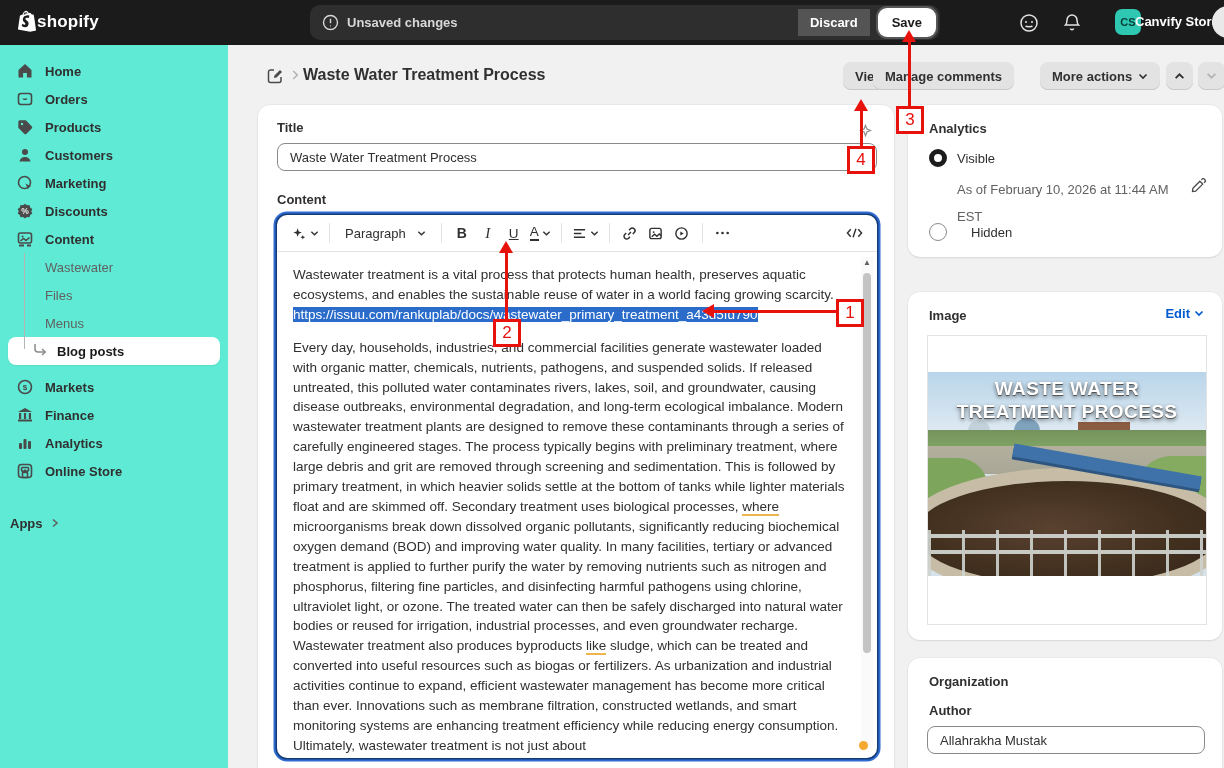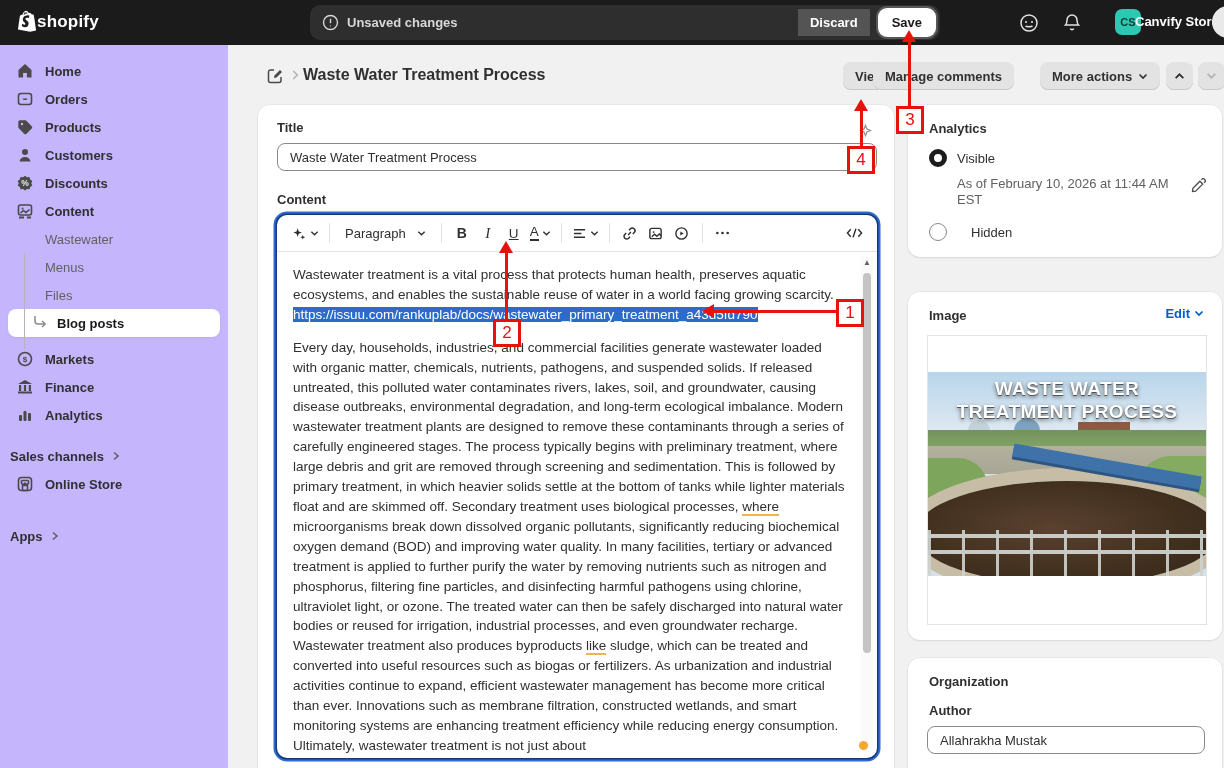--- a/index.html
+++ b/index.html
@@ -21,21 +21,21 @@
     box-shadow:0 0 0 2px #fff3; }
   .tb-ic { position:absolute; top:12px; width:22px; height:22px; color:#e3e3e3; }
   .avatar { position:absolute; left:1101px; top:9px; width:26px; height:26px; background:#2ec7b2;
     border-radius:7px; color:#073f37; font-size:11px; font-weight:700; display:flex;
     align-items:center; justify-content:center;margin-left:14px; }
   .storename { position:absolute; left:1135px; top:14px; color:#fff; font-size:13px; font-weight:700; }
   .edgecircle { position:absolute; left:1212px; top:6px; width:32px; height:32px; border-radius:50%;
     background:#e9e9e9; }
 
   
-  .nav { position:absolute; left:0; top:45px; width:228px; height:723px; background:#c4b5fd; padding-top:12px; z-index:1; }
+  .nav { position:absolute; left:0; top:45px; width:228px; height:723px; background:#5eead4; padding-top:12px; z-index:1; }
   .nav-row { height:28px; margin:0 8px; padding:0 8px; border-radius:8px; display:flex;
     align-items:center; font-size:13px; font-weight:600; color:#303030; }
   .nav-row .nic { width:18px; height:18px; margin-right:11px; color:#4a4a4a; flex:0 0 18px; }
   .nav-sub { padding-left:37px; font-weight:500; color:#616161; }
   .nav-sel { background:#fff; color:#1a1a1a; font-weight:700; box-shadow:0 1px 2px rgba(0,0,0,.06);
     padding-left:24px; }
   .nav-sel .subarrow { width:16px; height:16px; margin-right:9px; color:#8a8a8a; }
   .nav-gap { height:8px; }
   .nav-head { margin:15px 8px 2px 8px; padding:0 2px; height:24px; display:flex; align-items:center;
     font-size:13px; font-weight:600; color:#303030; }
@@ -85,21 +85,21 @@
   .escroll .thumb { position:absolute; top:16px; left:2px; width:8px; height:380px; background:#c4c4c4;
     border-radius:5px; }
   .gdot { position:absolute; right:9px; bottom:8px; width:9px; height:9px; border-radius:50%;
     background:#f5a930; }
   .sparkle-right { position:absolute; right:22px; top:19px; width:13px; height:13px; color:#8a8a8a; }
 
   
   .radio-on { width:18px; height:18px; border-radius:50%; border:5.5px solid #1c1c1c; background:#fff; }
   .radio-off { width:18px; height:18px; border-radius:50%; border:1.5px solid #8a8a8a; background:#fff; }
   .vrow { position:absolute; display:flex; align-items:center; gap:10px; font-size:13px; color:#303030; }
-  .vsub { position:absolute; font-size:13px; color:#616161; line-height:16px; }
+  .vsub { position:absolute; font-size:13px; color:#616161; line-height:27px; }
 
   
   .editlink { position:absolute; right:18px; top:14px; color:#005bd3; font-size:13px; font-weight:600;
     display:flex; align-items:center; gap:4px; text-decoration:none; }
   .imgframe { position:absolute; left:19px; top:43px; width:280px; height:290px; border:1px solid #e3e3e3;
     background:#fff; }
   .photo { position:absolute; left:0px; top:36px; width:278px; height:204px; overflow:hidden;
     background:linear-gradient(180deg,#b9d5ea 0%,#dfeaf2 30%,#d5e2ea 34%); }
   .ph-title { position:absolute; left:14px; right:14px; top:6px; text-align:center; color:#fff;
     font-size:19px; font-weight:800; line-height:1.2; letter-spacing:.4px;
@@ -212,20 +212,29 @@
       <span class="nic">
           <svg viewBox="0 0 18 18" width="18" height="18" fill="#4a4a4a">
             <circle cx="9" cy="6" r="3"></circle>
             <path d="M3.5 15.5c.5-3 2.7-4.5 5.5-4.5s5 1.5 5.5 4.5z"></path>
           </svg>
         </span>
       <span>Customers</span>
     </div>
     <div class="nav-row">
       <span class="nic">
+          <svg viewBox="0 0 18 18" width="18" height="18" fill="none" stroke="#4a4a4a" stroke-width="1.6">
+            <circle cx="8.5" cy="8.5" r="6"></circle>
+            <path d="m9.5 9.5 5.5 3-2.2.9-.9 2.2z" fill="#4a4a4a" stroke="none"></path>
+          </svg>
+        </span>
+      <span>Marketing</span>
+    </div>
+    <div class="nav-row">
+      <span class="nic">
           <svg viewBox="0 0 18 18" width="18" height="18">
             <path fill="#4a4a4a" d="M9 1.8 11 3.3l2.5-.2.7 2.4 2.1 1.4-1 2.3 1 2.3-2.1 1.4-.7 2.4-2.5-.2L9 16.6 7 15.1l-2.5.2-.7-2.4-2.1-1.4 1-2.3-1-2.3 2.1-1.4.7-2.4 2.5.2z"></path>
             <text x="9" y="12" font-size="8.5" font-weight="bold" fill="#ebebeb" text-anchor="middle">%</text>
           </svg>
         </span>
       <span>Discounts</span>
     </div>
     <div class="nav-row">
       <span class="nic">
           <svg viewBox="0 0 18 18" width="18" height="18" fill="none" stroke="#4a4a4a" stroke-width="1.6">
@@ -234,24 +243,24 @@
             <path d="m4.5 11 3-2.5 2.5 2 3.5-3"></path>
             <path d="M3 15.5h5M11 15.5h4" stroke-width="1.8"></path>
           </svg>
         </span>
       <span>Content</span>
     </div>
     <div class="nav-row nav-sub">
       <span>Wastewater</span>
     </div>
     <div class="nav-row nav-sub">
+      <span>Files</span>
+    </div>
+    <div class="nav-row nav-sub">
       <span>Menus</span>
-    </div>
-    <div class="nav-row nav-sub">
-      <span>Files</span>
     </div>
     <div class="nav-row nav-sel">
       <span class="subarrow">
           <svg viewBox="0 0 16 16" width="16" height="16" fill="none" stroke="#8a8a8a" stroke-width="1.5">
             <path d="M3 1v5a3 3 0 0 0 3 3h7"></path>
             <path d="m10 6 3.2 3L10 12"></path>
           </svg>
         </span>
       <span>Blog posts</span>
     </div>
@@ -279,28 +288,20 @@
     </div>
     <div class="nav-row">
       <span class="nic">
           <svg viewBox="0 0 18 18" width="18" height="18" fill="#4a4a4a">
             <rect x="3" y="9" width="3" height="6" rx="1"></rect>
             <rect x="7.5" y="5" width="3" height="10" rx="1"></rect>
             <rect x="12" y="7" width="3" height="8" rx="1"></rect>
           </svg>
         </span>
       <span>Analytics</span>
-    </div>
-    <div class="nav-head">
-      <span>Sales channels</span>
-      <span class="chev">
-          <svg viewBox="0 0 10 10" width="10" height="10" fill="none" stroke="#616161" stroke-width="1.6">
-            <path d="m3 1.5 4 3.5-4 3.5"></path>
-          </svg>
-        </span>
     </div>
     <div class="nav-row">
       <span class="nic">
           <svg viewBox="0 0 18 18" width="18" height="18" fill="none" stroke="#4a4a4a" stroke-width="1.6">
             <rect x="2.5" y="2.5" width="13" height="13" rx="3"></rect>
             <path d="M5.5 5.5h7M5.5 5.5v2a1.7 1.7 0 0 0 3.5 0 1.7 1.7 0 0 0 3.5 0v-2"></path>
             <rect x="6.5" y="10.5" width="5" height="5" rx="0.5"></rect>
           </svg>
         </span>
       <span>Online Store</span>

